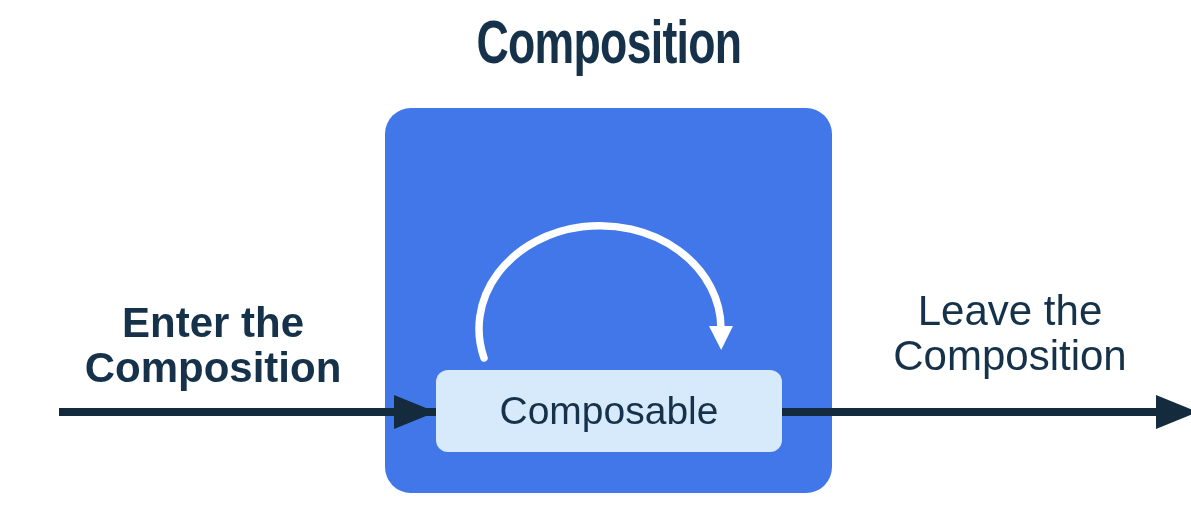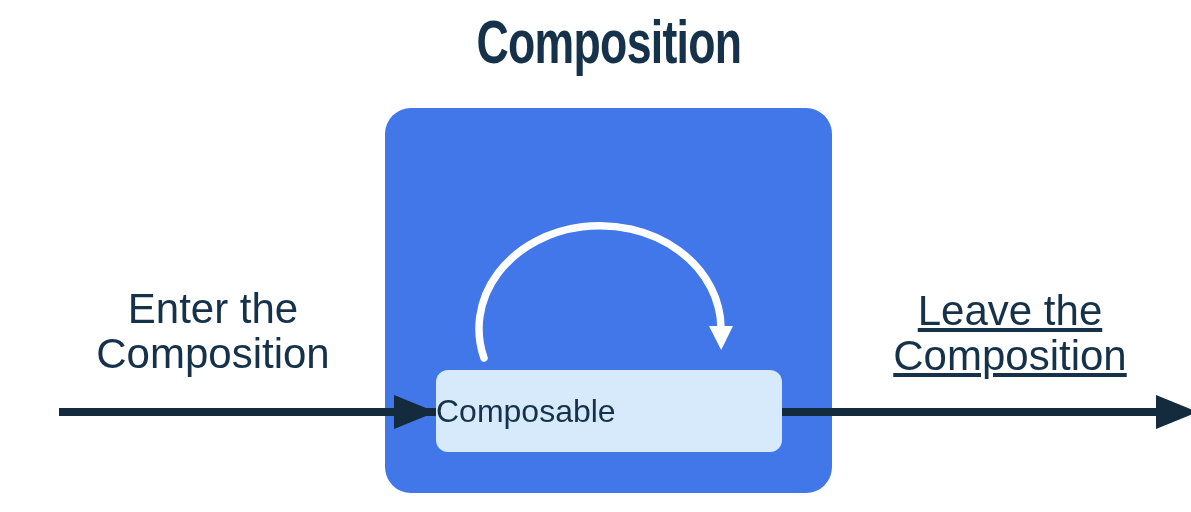--- a/index.html
+++ b/index.html
@@ -74,33 +74,33 @@
     position: absolute;
     left: 404px;
     top: 370px;
     width: 346px;
     height: 82px;
     background: var(--light);
     border-radius: 12px;
     z-index: 4;
     display: flex;
     align-items: center;
-    justify-content: flex-start;
-    font-size: 32px;
+    justify-content: center;
+    font-size: 39px;
   }
   .side-label {
     position: absolute;
     width: 300px;
     text-align: center;
     font-size: 42px;
     line-height: 45px;
     z-index: 2;
   }
-  .side-label.enter { left: 31px; top: 286px; }
-  .side-label.leave { left: 828px; top: 288px; text-decoration: underline; }
+  .side-label.enter { left: 31px; top: 300px; font-weight: bold; }
+  .side-label.leave { left: 828px; top: 288px; }
 </style>
 </head>
 <body>
 
 <div class="canvas">
 
   <div class="title">
     <span>Composition</span>
   </div>
 

